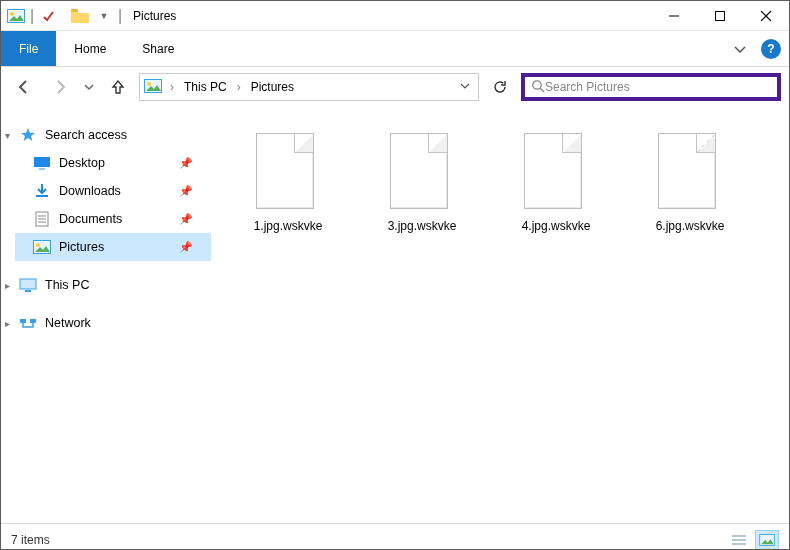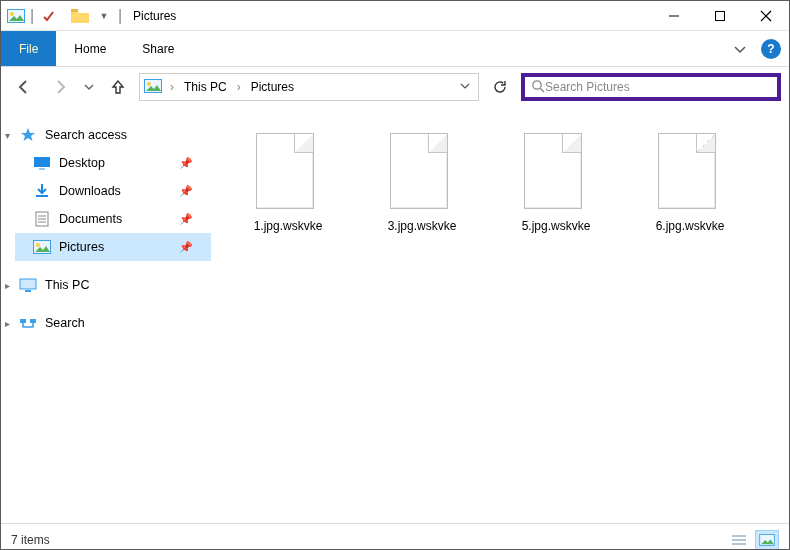--- a/index.html
+++ b/index.html
@@ -267,21 +267,21 @@
 
     <div class="nav-item top">
       <span class="expand">▸</span>
       <span class="icon">
         <svg width="18" height="14" viewBox="0 0 18 14">
             <rect x="1" y="3" width="6" height="4" fill="#3aa0e8"></rect>
             <rect x="11" y="3" width="6" height="4" fill="#3aa0e8"></rect>
             <path d="M4 7 L4 11 L14 11 L14 7" stroke="#3aa0e8" fill="none" stroke-width="1.5"></path>
           </svg>
       </span>
-      <span>Search</span>
+      <span>Network</span>
     </div>
   </div>
 
   <div class="content">
     <div class="items-grid" id="items-grid">
         <div class="file-item">
           <div class="file-icon">
             <div class="blank-doc"></div>
           </div>
           <div class="file-label">1.jpg.wskvke</div>
@@ -289,21 +289,21 @@
         <div class="file-item">
           <div class="file-icon">
             <div class="blank-doc"></div>
           </div>
           <div class="file-label">3.jpg.wskvke</div>
         </div>
         <div class="file-item">
           <div class="file-icon">
             <div class="blank-doc"></div>
           </div>
-          <div class="file-label">5.jpg.wskvke</div>
+          <div class="file-label">4.jpg.wskvke</div>
         </div>
         <div class="file-item">
           <div class="file-icon">
             <div class="blank-doc"></div>
           </div>
           <div class="file-label">6.jpg.wskvke</div>
         </div>
       </div>
   </div>
 </div>

